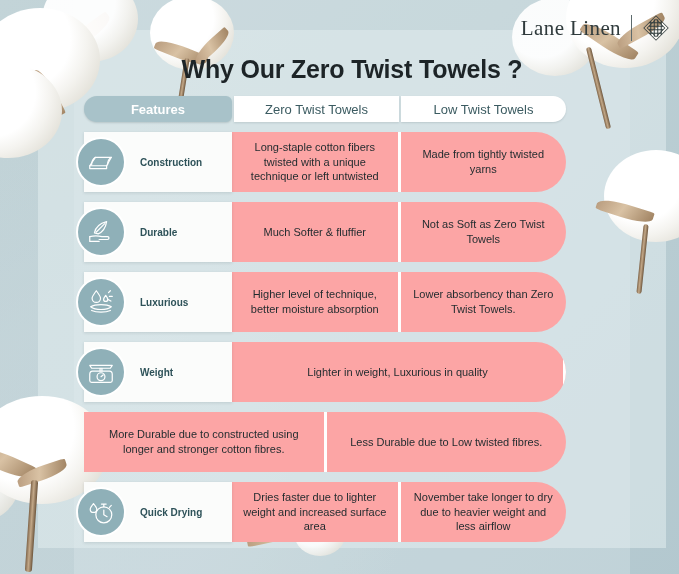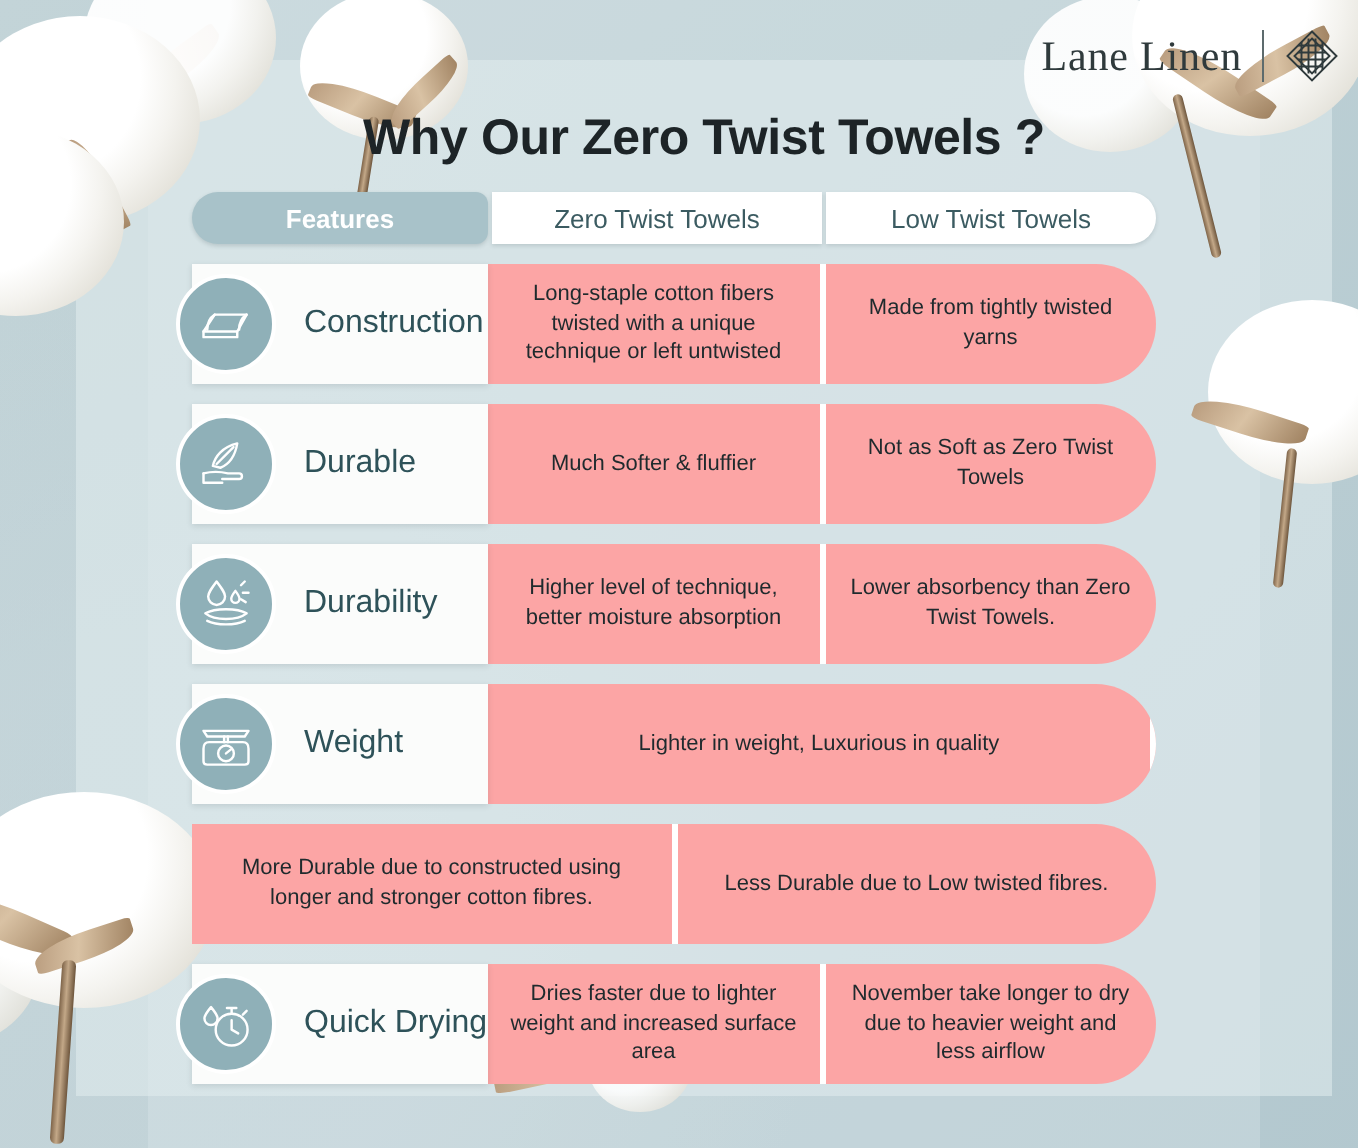--- a/index.html
+++ b/index.html
@@ -130,21 +130,21 @@
     text-align: center;
     font-size: 25px;
     font-weight: bold;
     color: #1d2427;
     letter-spacing: -0.2px;
   }
 
   
   .table {
     position: absolute;
-    left: 96px;
+    left: 84px;
     top: 96px;
     width: 482px;
   }
   .head-row {
     display: flex;
     height: 26px;
     margin-bottom: 10px;
   }
   .head-features {
     width: 148px;
@@ -198,22 +198,22 @@
     background: #8fb0b8;
     border: 2px solid #ffffff;
     box-sizing: border-box;
     display: flex;
     align-items: center;
     justify-content: center;
   }
   .row-icon-wrap svg { width: 30px; height: 30px; display: block; }
   .row-label-text {
     margin-left: 56px;
-    font-size: 16px;
-    font-weight: normal;
+    font-size: 10px;
+    font-weight: bold;
     color: #2e5259;
     line-height: 1.1;
   }
 
   .cells {
     flex: 1;
     display: flex;
     background: #fca5a5;
     border-radius: 0 30px 30px 0;
     overflow: hidden;
@@ -342,21 +342,21 @@
       <div class="row-label">
         <div class="row-icon-wrap">
           <svg viewBox="0 0 32 32" fill="none" stroke="#ffffff" stroke-width="1.3" stroke-linejoin="round" stroke-linecap="round">
             <path d="M11 4 C8 8 6.5 10 6.5 12 A4.5 4.5 0 0 0 15.5 12 C15.5 10 14 8 11 4 Z"></path>
             <path d="M21 9 C19.5 11 18.8 12.2 18.8 13.2 A2.2 2.2 0 0 0 23.2 13.2 C23.2 12.2 22.5 11 21 9 Z"></path>
             <path d="M24 6 L26 4 M25 10 L28 10 M24 13.5 L26.5 15"></path>
             <path d="M5 21 C10 18 22 18 27 21 C22 25 10 25 5 21 Z"></path>
             <path d="M6 25 C11 27.5 21 27.5 26 25"></path>
           </svg>
         </div>
-        <div class="row-label-text">Durability</div>
+        <div class="row-label-text">Luxurious</div>
       </div>
       <div class="cells">
         <div class="cell zero">Higher level of technique, better moisture absorption</div>
         <div class="cell low">Lower absorbency than Zero Twist Towels.</div>
       </div>
     </div>
 
     <div class="row">
       <div class="row-label">
         <div class="row-icon-wrap">

